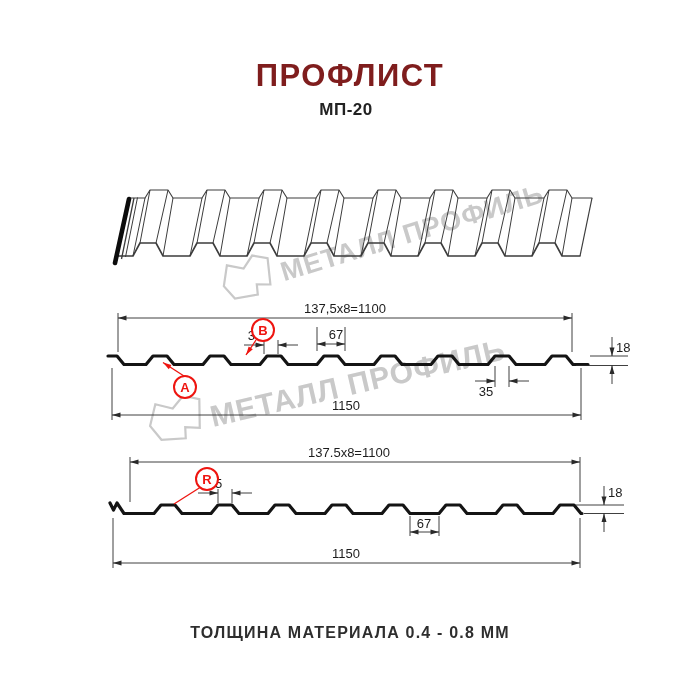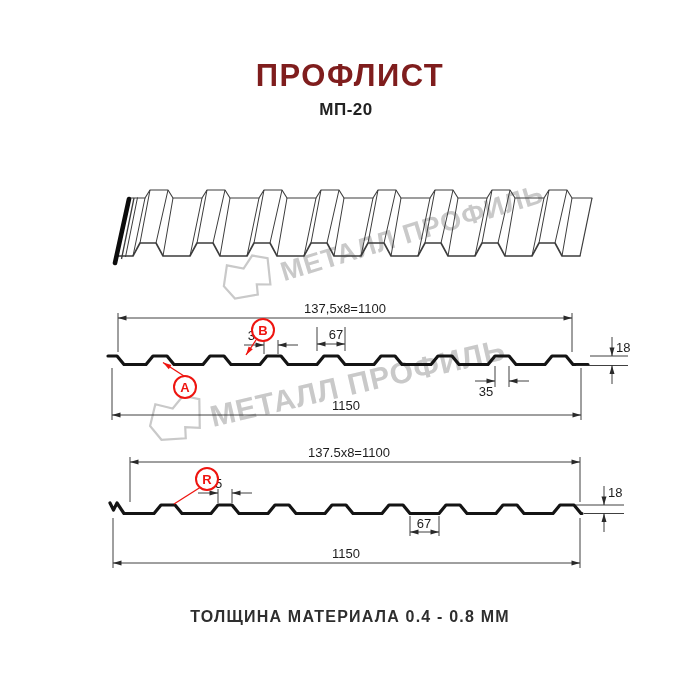--- a/index.html
+++ b/index.html
@@ -2,21 +2,21 @@
 <html><head>
 <meta charset="utf-8">
 <style>
   html,body{margin:0;padding:0;background:#ffffff;}
   .page{position:relative;width:700px;height:700px;background:#ffffff;overflow:hidden;
         font-family:"Liberation Sans",sans-serif;}
   .title{position:absolute;left:0;top:58px;width:700px;text-align:center;
          font-size:31px;font-weight:800;letter-spacing:1.5px;color:#7f1d1d;}
   .subtitle{position:absolute;left:0;top:100px;width:692px;text-align:center;
          font-size:17px;font-weight:700;letter-spacing:0.5px;color:#222;}
-  .footer{position:absolute;left:0;top:608px;width:700px;text-align:center;
+  .footer{position:absolute;left:0;top:624px;width:700px;text-align:center;
          font-size:16px;font-weight:600;letter-spacing:1.2px;color:#2e2e2e;}
   svg text{font-family:"Liberation Sans",sans-serif;}
   .dim{font-size:13px;fill:#1d1d1d;}
   .redlbl{font-size:13px;font-weight:700;}
   .wmtext{font-weight:700;letter-spacing:1px;}
 </style>
 </head>
 <body>
 
 <div class="page">

